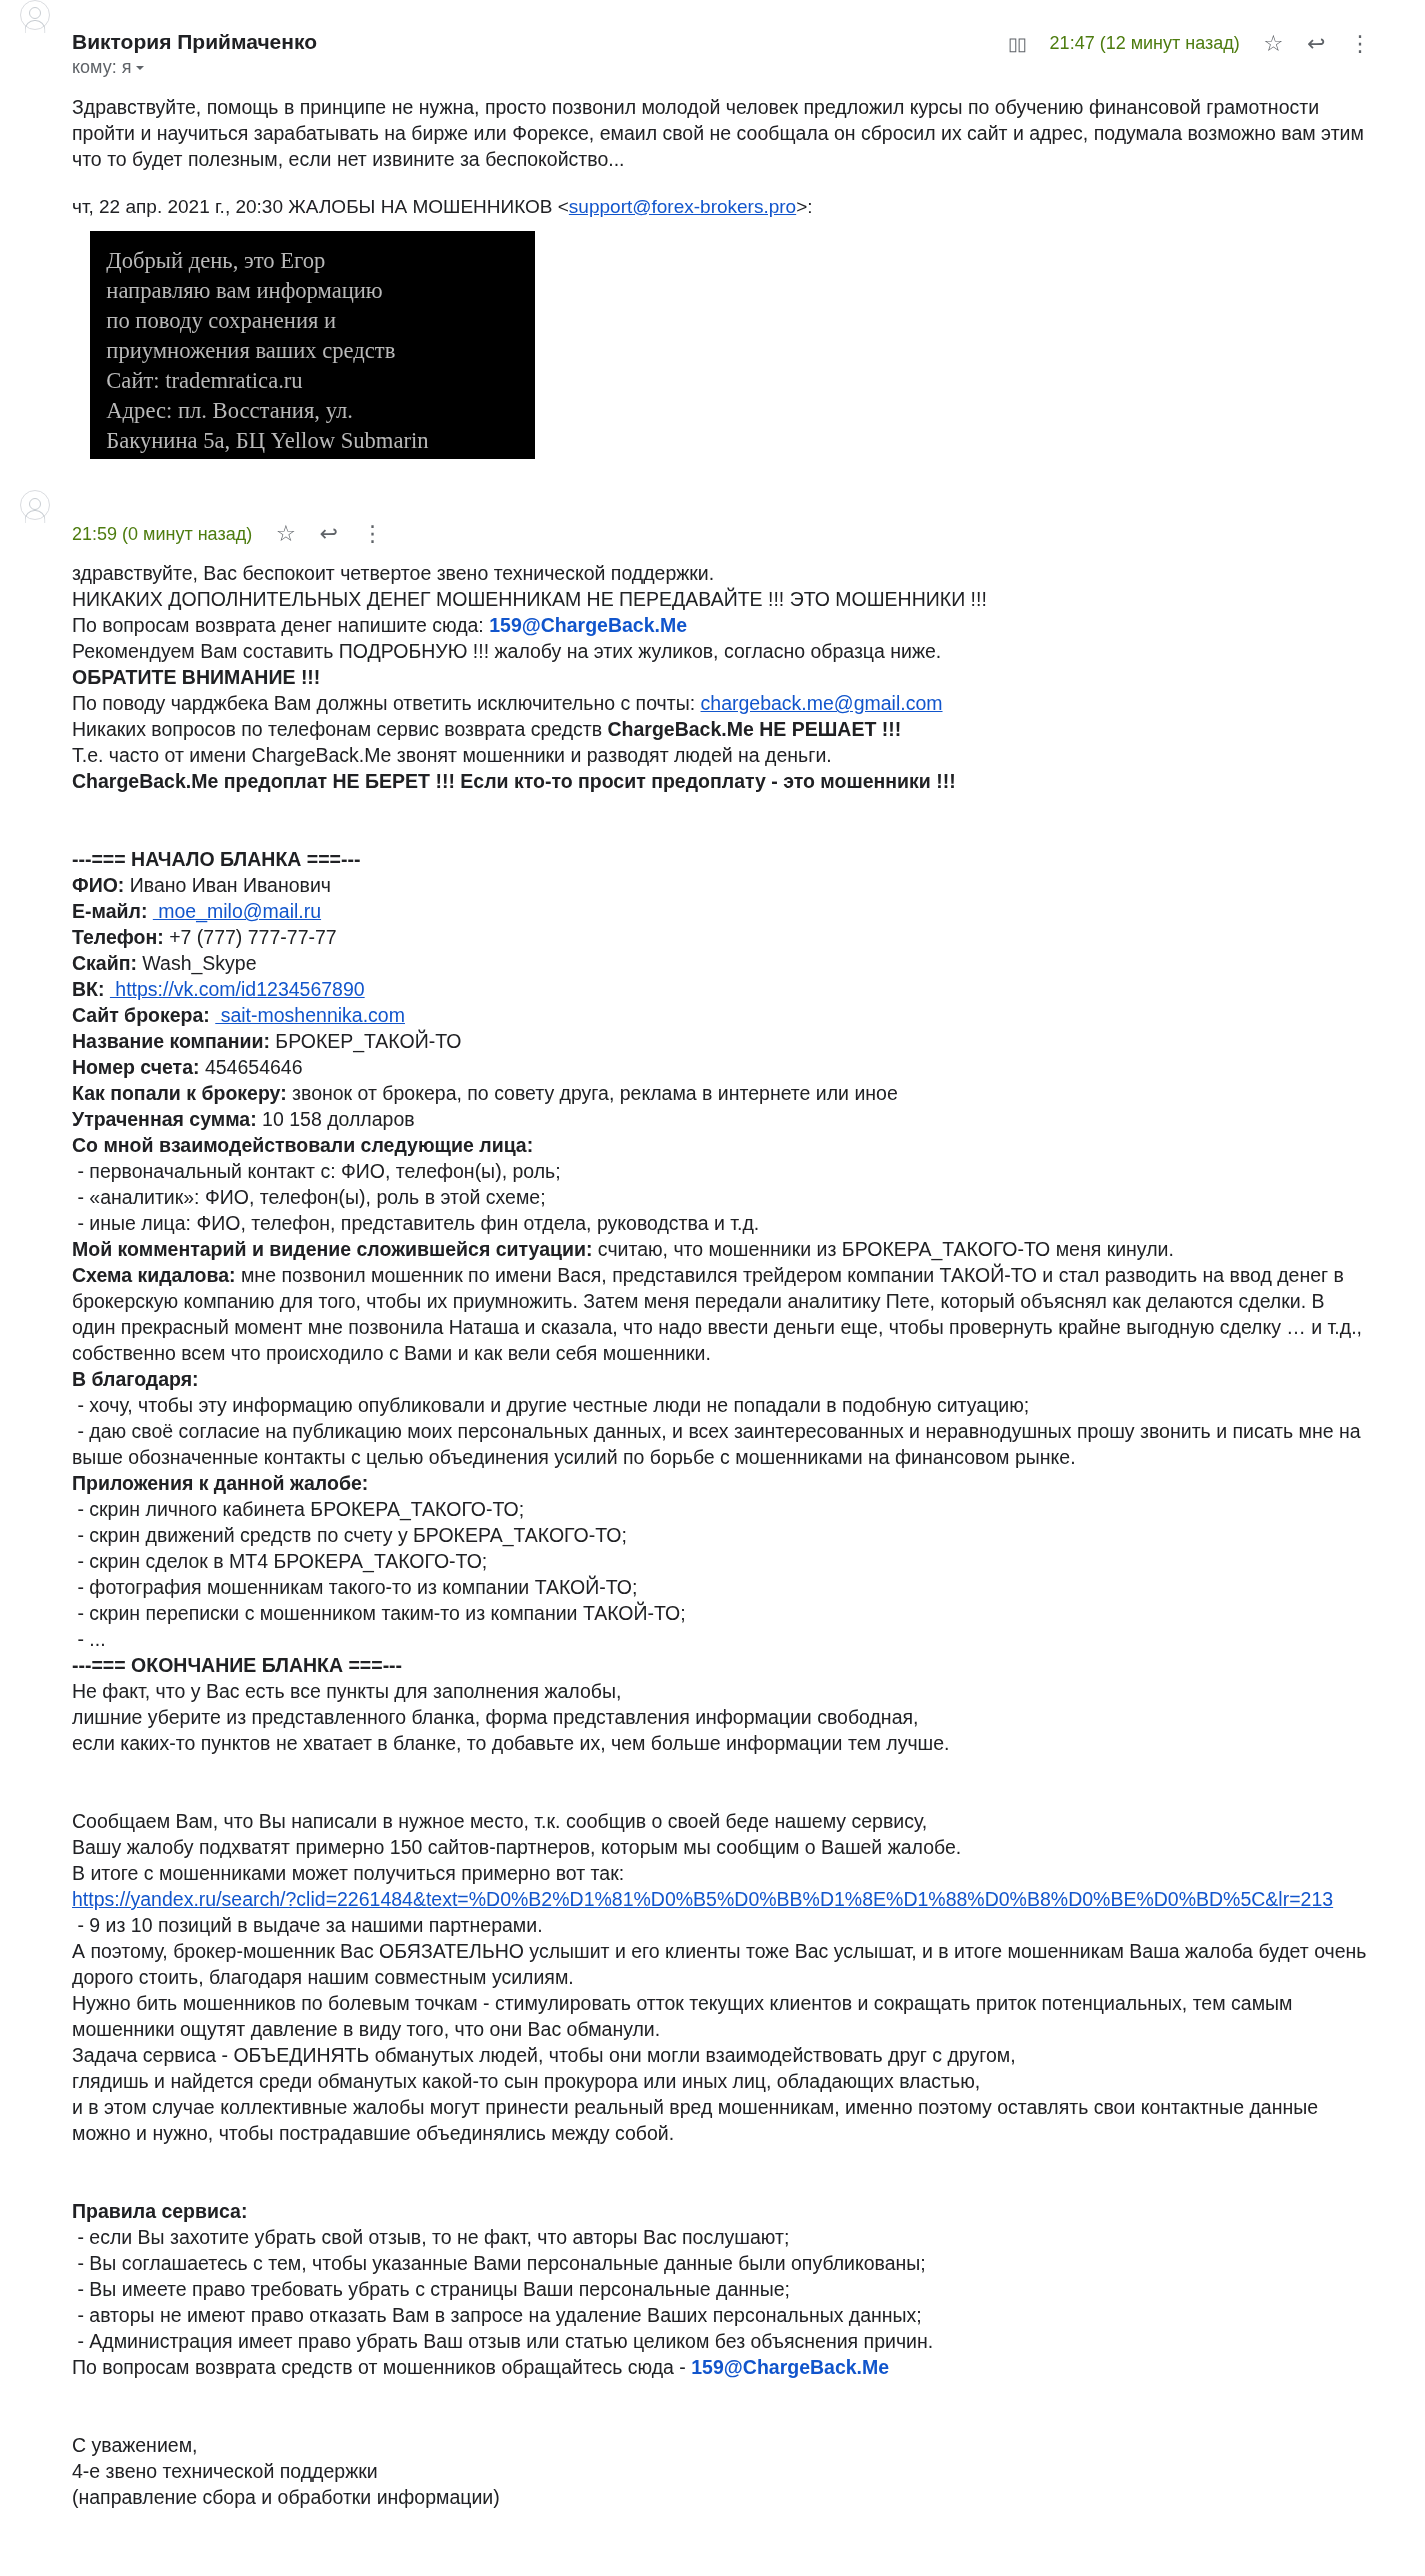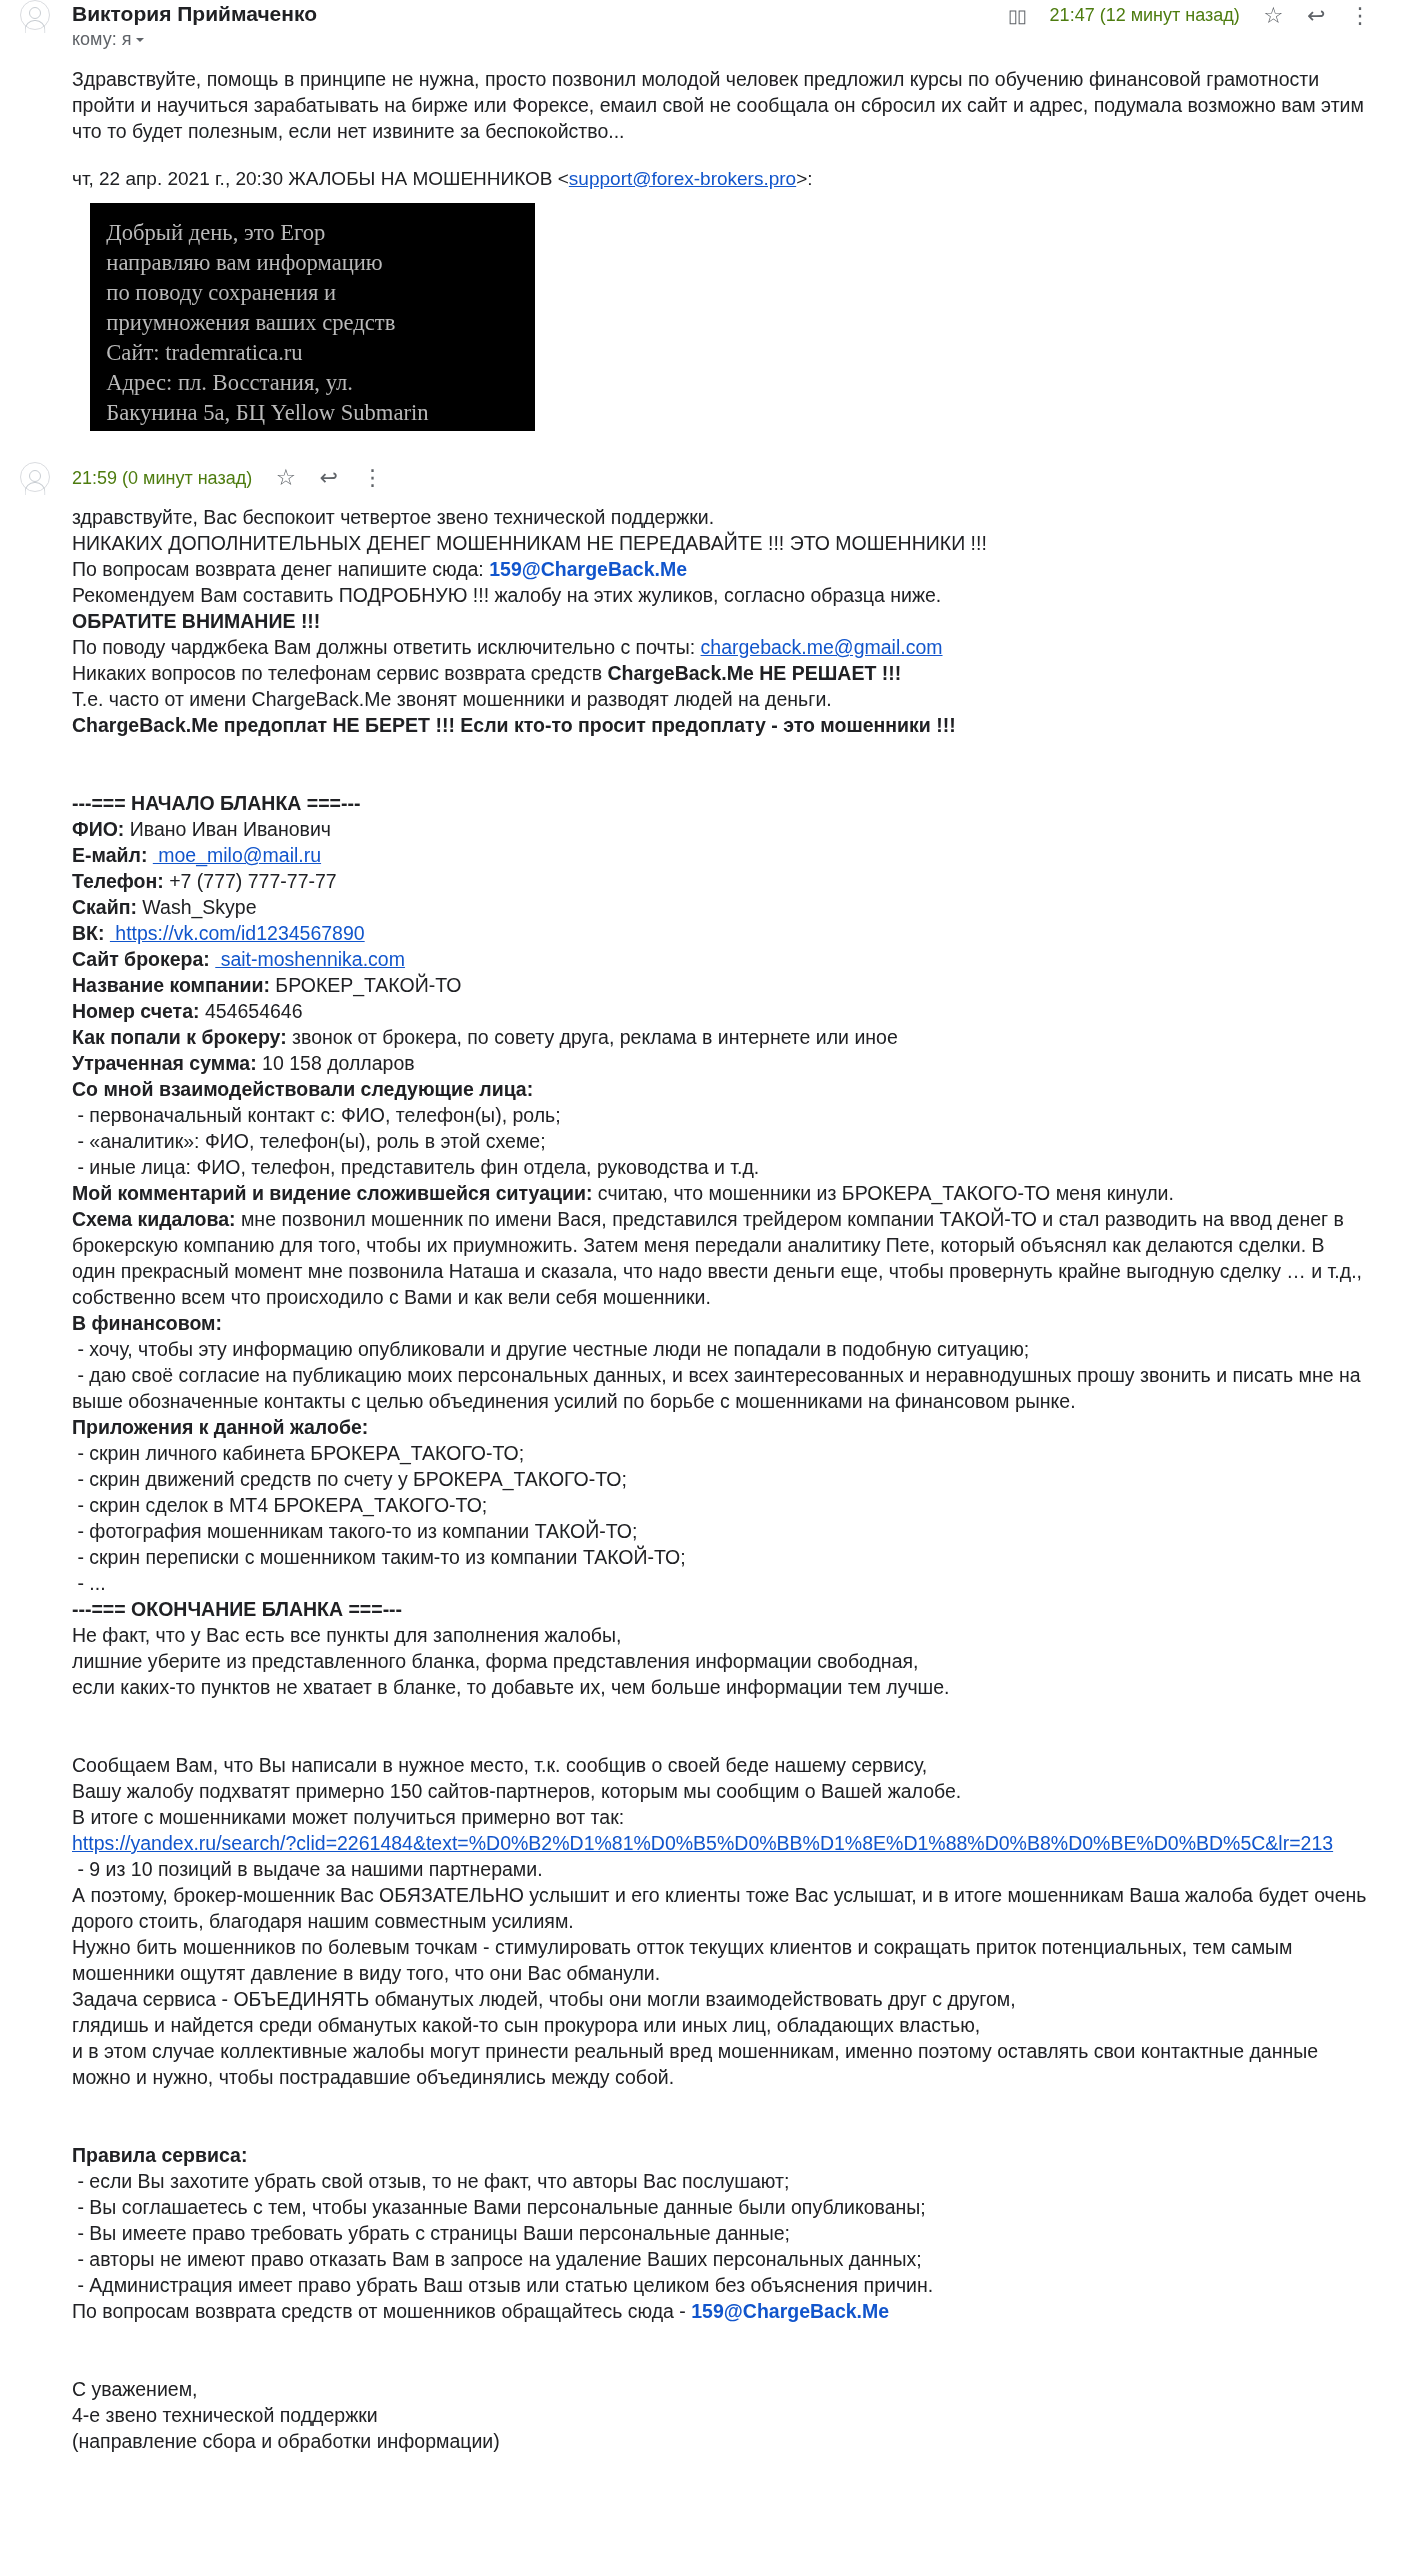--- a/index.html
+++ b/index.html
@@ -22,21 +22,21 @@
   }
 
   
   .msg {
     position: relative;
     padding: 0 54px 0 72px;
   }
   .msg-head {
     display: flex;
     align-items: flex-start;
-    padding-top: 1px;
+    padding-top: 29px;
   }
   .avatar {
     position: absolute;
     left: 20px;
     width: 30px; height: 30px;
     border-radius: 50%;
     border: 1.8px solid #dadce0;
     background: #ffffff;
   }
   .avatar::before {
@@ -216,21 +216,21 @@
 <span class="b">Название компании:</span><span> БРОКЕР_ТАКОЙ-ТО</span>
 <span class="b">Номер счета:</span><span> 454654646</span>
 <span class="b">Как попали к брокеру:</span><span> звонок от брокера, по совету друга, реклама в интернете или иное</span>
 <span class="b">Утраченная сумма:</span><span> 10 158 долларов</span>
 <span class="b">Со мной взаимодействовали следующие лица:</span>
 <span> - первоначальный контакт с: ФИО, телефон(ы), роль;</span>
 <span> - «аналитик»: ФИО, телефон(ы), роль в этой схеме;</span>
 <span> - иные лица: ФИО, телефон, представитель фин отдела, руководства и т.д.</span>
 <span class="b">Мой комментарий и видение сложившейся ситуации:</span><span> считаю, что мошенники из БРОКЕРА_ТАКОГО-ТО меня кинули.</span>
 <span class="b">Схема кидалова:</span><span> мне позвонил мошенник по имени Вася, представился трейдером компании ТАКОЙ-ТО и стал разводить на ввод денег в брокерскую компанию для того, чтобы их приумножить. Затем меня передали аналитику Пете, который объяснял как делаются сделки. В один прекрасный момент мне позвонила Наташа и сказала, что надо ввести деньги еще, чтобы провернуть крайне выгодную сделку … и т.д., собственно всем что происходило с Вами и как вели себя мошенники.</span>
-<span class="b">В финансовом:</span>
+<span class="b">В благодаря:</span>
 <span> - хочу, чтобы эту информацию опубликовали и другие честные люди не попадали в подобную ситуацию;</span>
 <span> - даю своё согласие на публикацию моих персональных данных, и всех заинтересованных и неравнодушных прошу звонить и писать мне на выше обозначенные контакты с целью объединения усилий по борьбе с мошенниками на финансовом рынке.</span>
 <span class="b">Приложения к данной жалобе:</span>
 <span> - скрин личного кабинета БРОКЕРА_ТАКОГО-ТО;</span>
 <span> - скрин движений средств по счету у БРОКЕРА_ТАКОГО-ТО;</span>
 <span> - скрин сделок в МТ4 БРОКЕРА_ТАКОГО-ТО;</span>
 <span> - фотография мошенникам такого-то из компании ТАКОЙ-ТО;</span>
 <span> - скрин переписки с мошенником таким-то из компании ТАКОЙ-ТО;</span>
 <span> - ...</span>
 <span class="b">---=== ОКОНЧАНИЕ БЛАНКА ===---</span>

